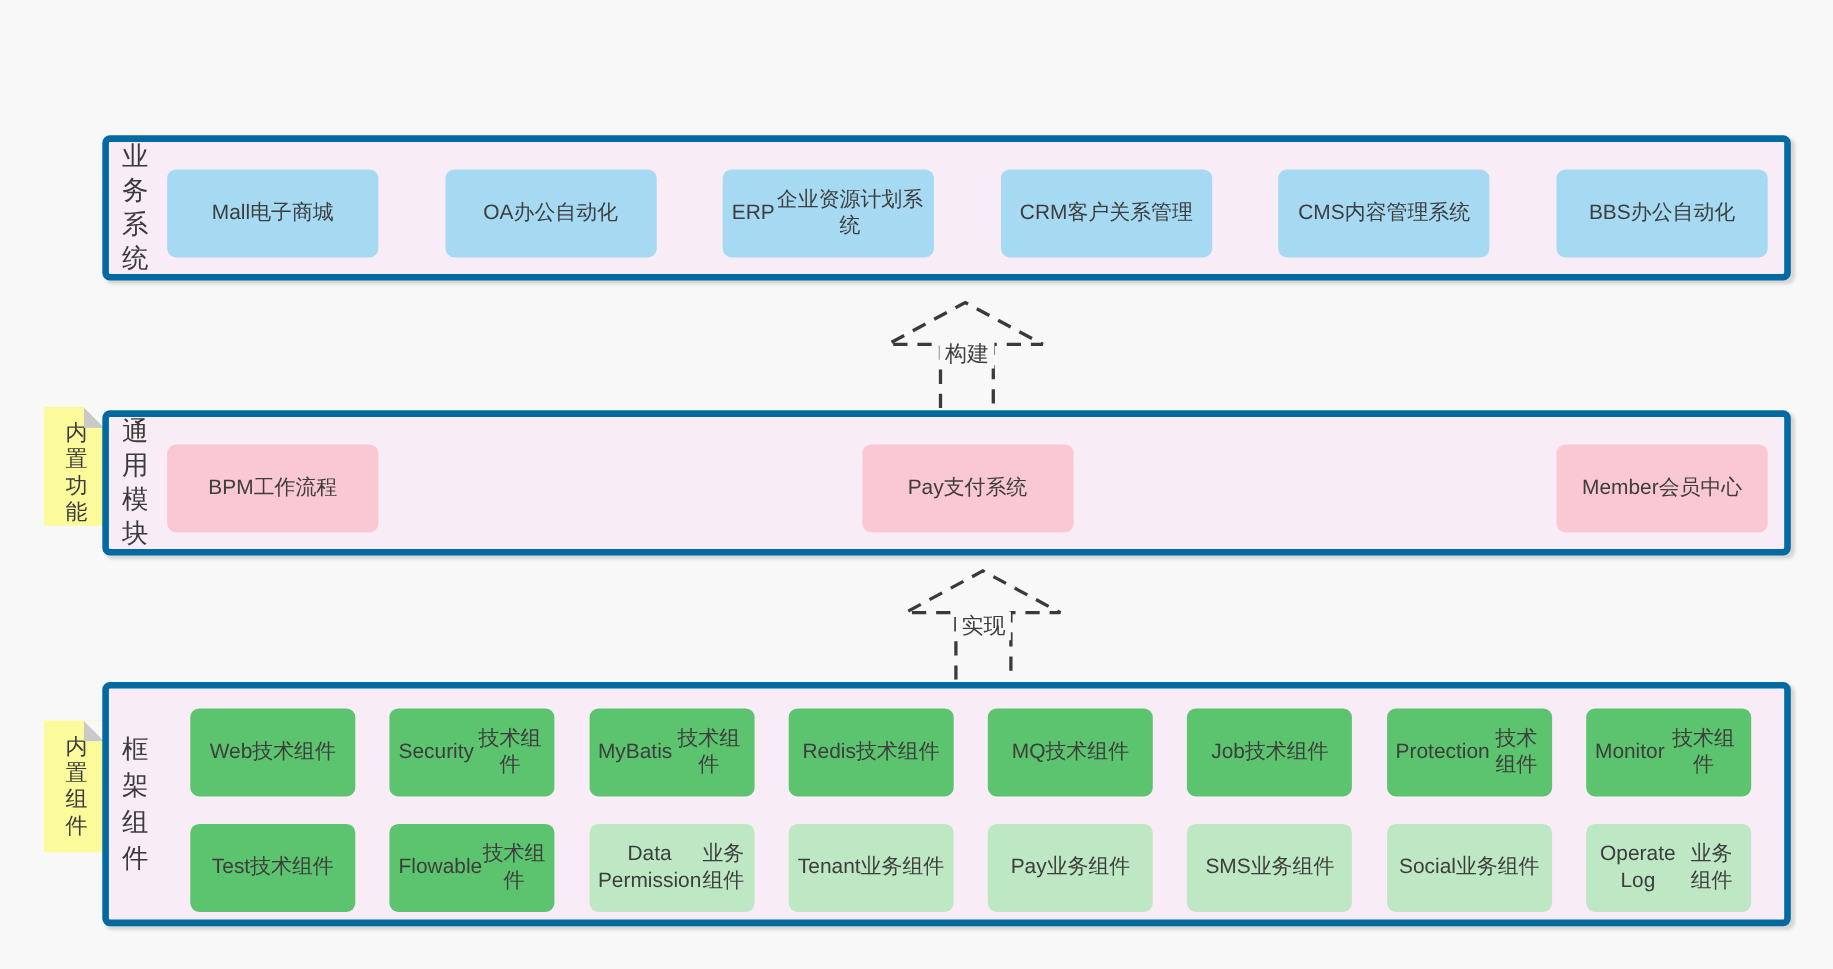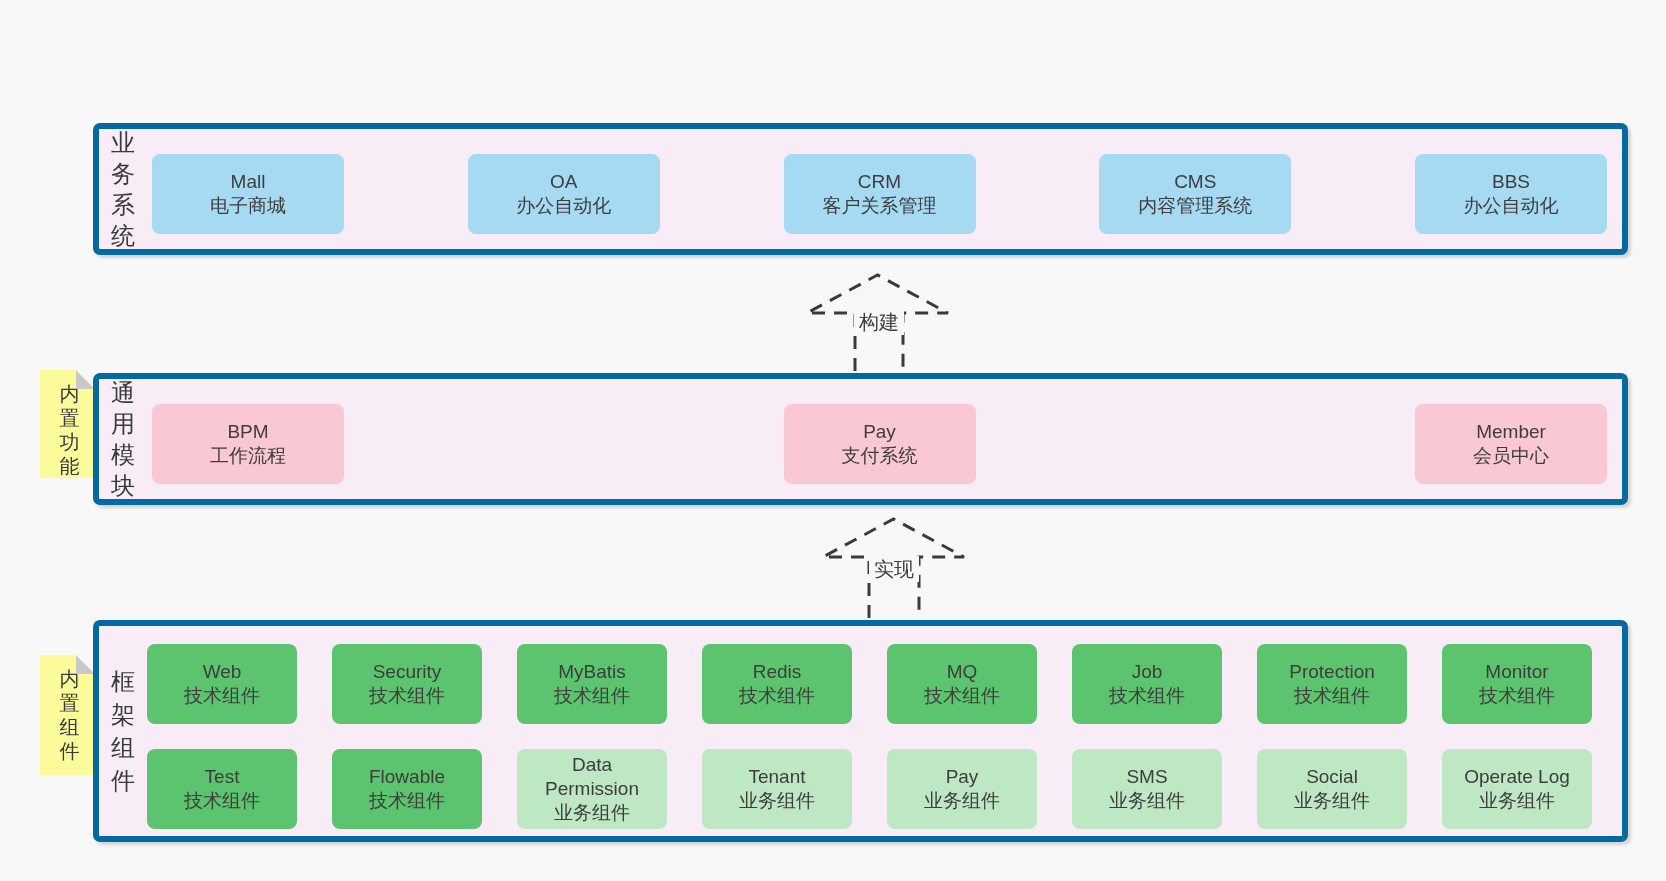--- a/index.html
+++ b/index.html
@@ -25,26 +25,26 @@
   .vlabel {
     position:absolute; left:10px; top:50%; transform:translateY(-50%);
     width:28px; font-size:24px; line-height:31px; letter-spacing:0;
     text-align:center; word-break:break-all; color:#3a3a3a;
   }
   #layer-components .vlabel { line-height:33px; }
 
   
   .row { position:absolute; display:flex; justify-content:space-between; }
   .row-6 { left:53px; right:15px; top:25px; height:80px; }
-  .row-8 { left:48px; right:30px; height:80px; }
+  .row-8 { left:74px; right:30px; height:80px; }
   #comp-row-1 { top:18px; }
   #comp-row-2 { top:123px; }
 
   .bx {
-    border-radius:8px; display:flex; flex-direction:column;
+    border-radius:8px; display:flex; flex-direction:row;
     align-items:center; justify-content:center; text-align:center;
     font-size:19px; line-height:24px; padding:0 8px; box-sizing:border-box;
   }
   .row-6 .bx { width:192px; }
   .row-8 .bx { width:150px; }
   .c-blue   { background:#a6daf3; }
   .c-red    { background:#f16a6a; }
   .c-pink   { background:#f9c8d2; }
   .c-gdark  { background:#5cc46e; }
   .c-glight { background:#bee7c3; }
@@ -97,20 +97,24 @@
     <div class="row row-6">
       <div class="bx c-blue">
         <span>Mall</span>
         <span>电子商城</span>
       </div>
       <div class="bx c-blue">
         <span>OA</span>
         <span>办公自动化</span>
       </div>
       <div class="bx c-blue">
+        <span>ERP</span>
+        <span>企业资源计划系统</span>
+      </div>
+      <div class="bx c-blue">
         <span>CRM</span>
         <span>客户关系管理</span>
       </div>
       <div class="bx c-blue">
         <span>CMS</span>
         <span>内容管理系统</span>
       </div>
       <div class="bx c-blue">
         <span>BBS</span>
         <span>办公自动化</span>

